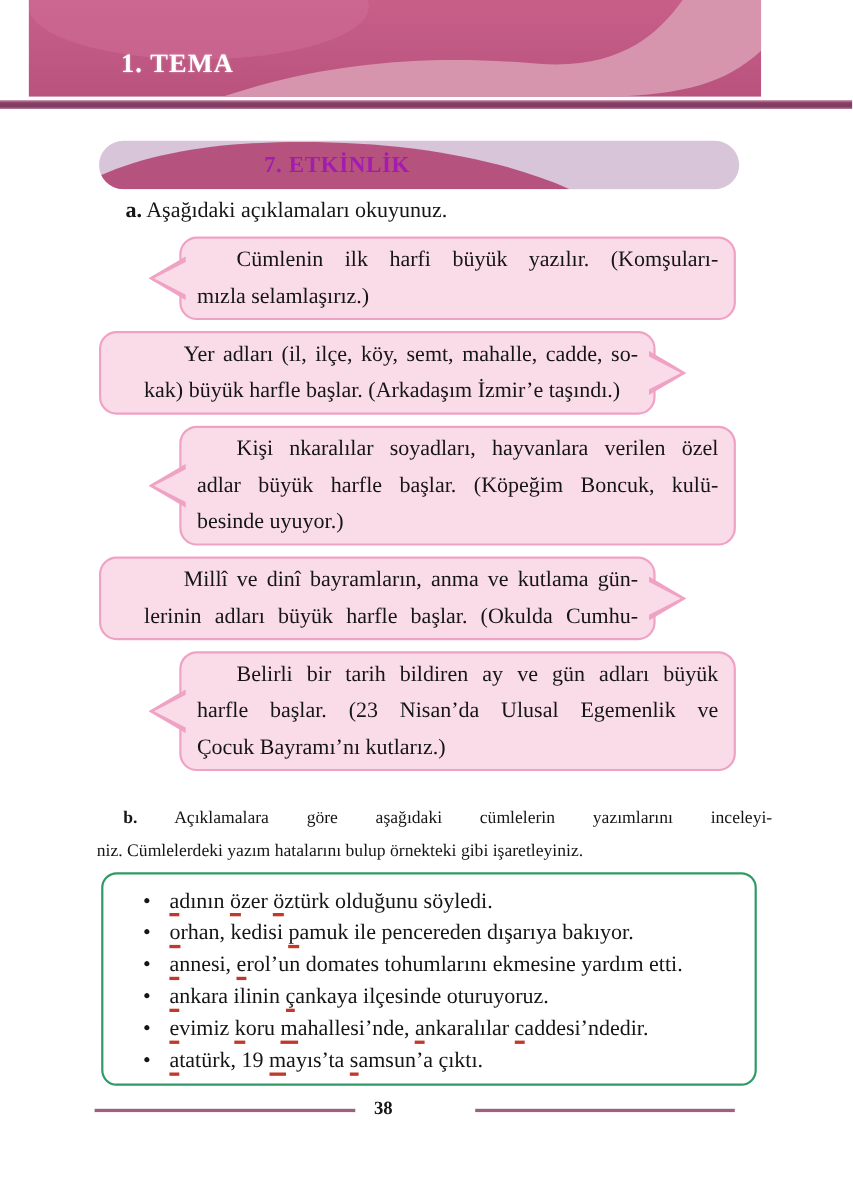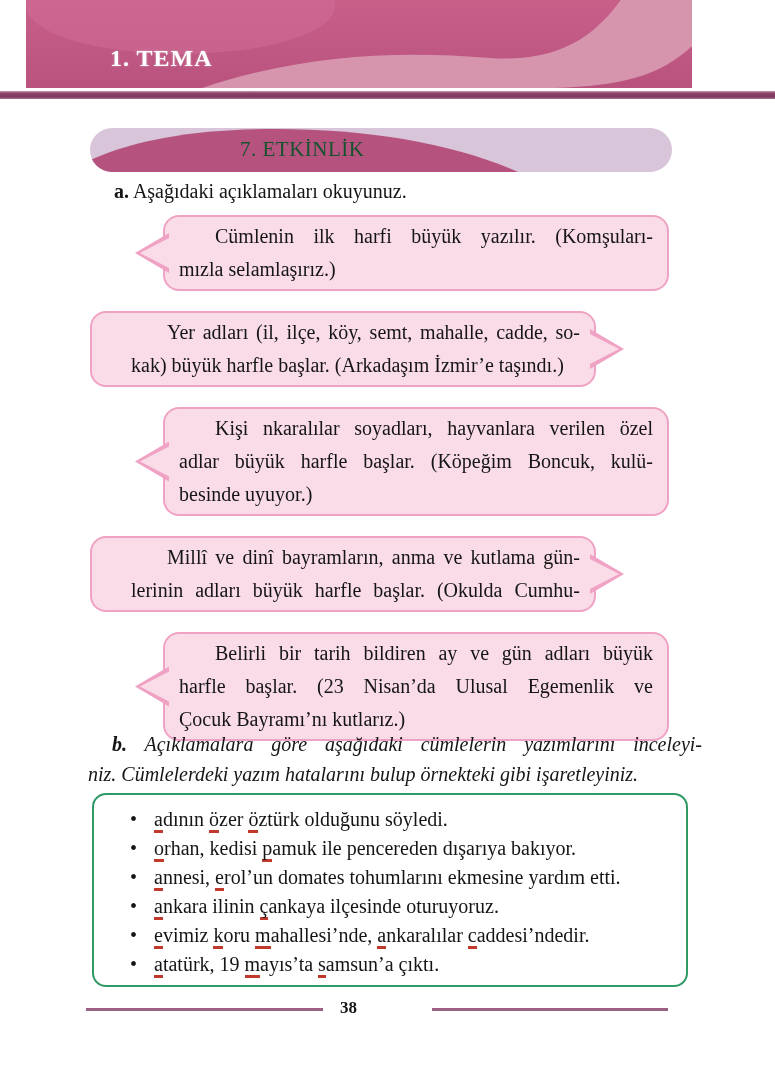--- a/index.html
+++ b/index.html
@@ -22,37 +22,37 @@
     background:linear-gradient(180deg,#c794ad 0%,#8a4166 30%,#7c3a5e 70%,#a76d8f 100%);
   }
 
   
   .pill {
     position:absolute; top:128px; left:90px; width:582px; height:44px;
     background:var(--pill-bg,#d8c5d9); border-radius:22px; overflow:hidden;
   }
   .pill svg { position:absolute; left:0; bottom:0; display:block; }
   .pill-title {
-    position:absolute; top:9px; left:150px; color:#14532d;
-    font-weight:normal; font-size:21px; letter-spacing:.5px;
+    position:absolute; top:9px; left:150px; color:#a21caf;
+    font-weight:bold; font-size:21px; letter-spacing:.5px;
   }
 
   
   .instr-a { position:absolute; top:180px; left:90px; width:582px; font-size:20px; text-indent:24px; }
   .lbl { font-weight:bold; }
-  .instr-b { position:absolute; top:729px; left:88px; width:614px; font-size:20px; line-height:30px;font-style:italic; }
+  .instr-b { position:absolute; top:729px; left:88px; width:614px; font-size:16px; line-height:30px; }
   .instr-b .l1 { text-align:justify; text-align-last:justify; text-indent:24px; }
 
   
   .bubbles { position:absolute; top:215px; left:90px; width:582px; }
   .bubble {
     position:relative; width:506px; box-sizing:border-box;
     background:var(--bubble-fill,#fadce9);
     border:2px solid var(--bubble-border,#f0a2c4);
-    border-radius:16px; padding:3px 14px; margin-bottom:20px;
+    border-radius:16px; padding:3px 14px; margin-bottom:10px;
     font-size:20px; line-height:33px;
   }
   .bubble.tail-left  { margin-left:73px; }
   .bubble.tail-right { margin-left:0;padding-left:39px; }
   .bubble.tail-left::before {
     content:""; position:absolute; left:-30px; top:50%; transform:translateY(-50%);
     width:34px; height:40px; background:var(--bubble-border,#f0a2c4);
     clip-path:polygon(0 50%, 100% 0, 100% 100%);
   }
   .bubble.tail-left::after {

